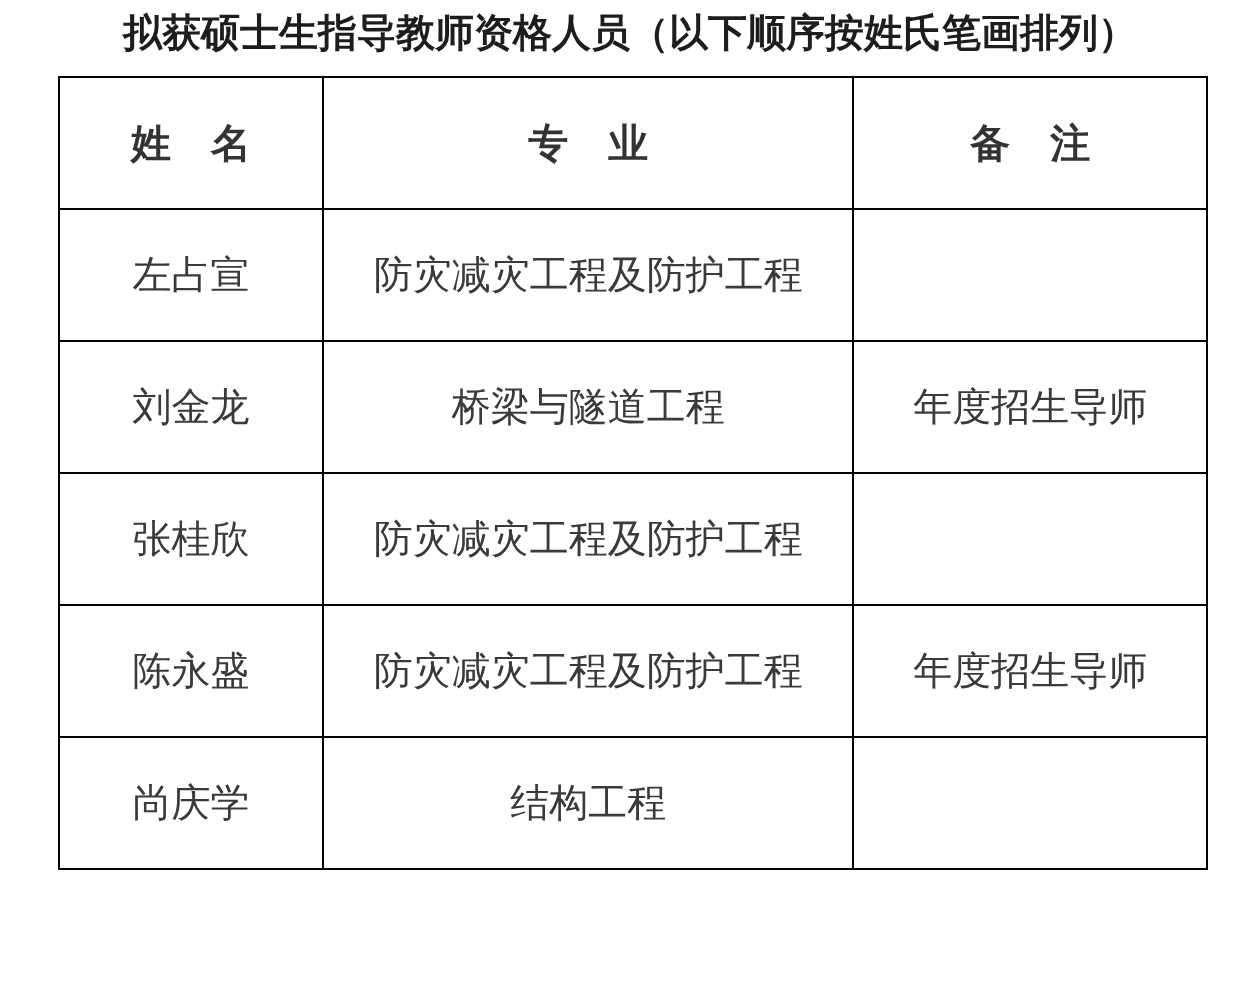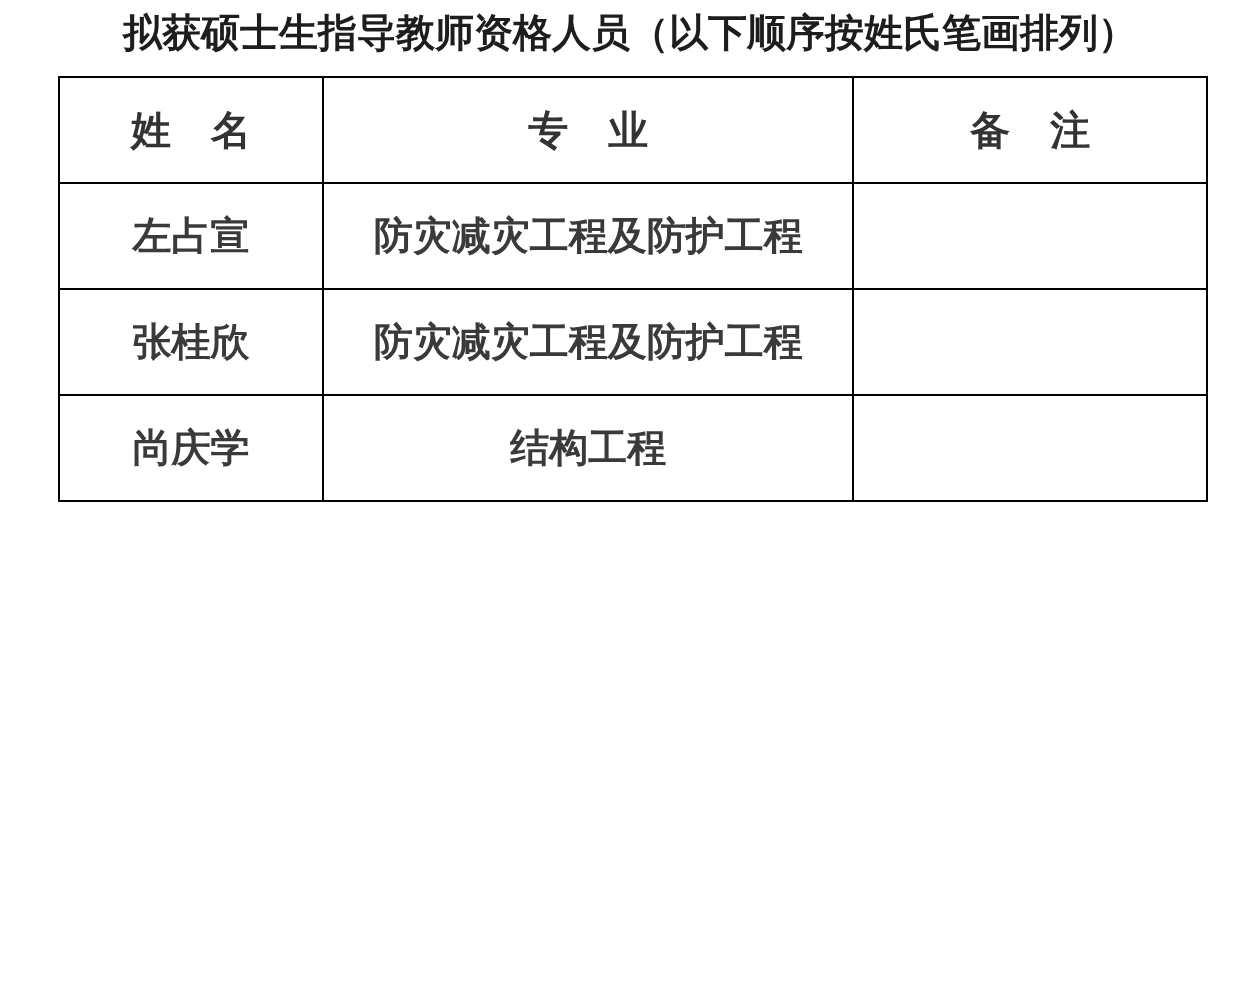--- a/index.html
+++ b/index.html
@@ -39,35 +39,35 @@
     table-layout: fixed;
     background: #ffffff;
   }
   table.roster col.c-name  { width: 23.0%; }
   table.roster col.c-major { width: 46.2%; }
   table.roster col.c-note  { width: 30.8%; }
   table.roster th,
   table.roster td {
     border: 2px solid #000000;
     height: 98px;
-    padding: 3px;
+    padding: 16px;
     text-align: center;
     vertical-align: middle;
     overflow: hidden;
     white-space: nowrap;
   }
   table.roster th {
     font-family: "Liberation Sans", sans-serif;
     font-weight: bold;
     font-size: 40px;
     color: #333333;
   }
   table.roster td {
     font-family: "Liberation Sans", sans-serif;
-    font-weight: bold;
+    font-weight: normal;
     font-size: 39px;
     color: #3a3a3a;
     text-align: center;
   }
 </style>
 </head>
 <body>
 
 <div class="page">
 
@@ -86,23 +86,33 @@
         <th>备　注</th>
       </tr>
     </thead>
     <tbody>
       <tr>
         <td>左占宣</td>
         <td>防灾减灾工程及防护工程</td>
         <td></td>
       </tr>
       <tr>
+        <td>刘金龙</td>
+        <td>桥梁与隧道工程</td>
+        <td>年度招生导师</td>
+      </tr>
+      <tr>
         <td>张桂欣</td>
         <td>防灾减灾工程及防护工程</td>
         <td></td>
+      </tr>
+      <tr>
+        <td>陈永盛</td>
+        <td>防灾减灾工程及防护工程</td>
+        <td>年度招生导师</td>
       </tr>
       <tr>
         <td>尚庆学</td>
         <td>结构工程</td>
         <td></td>
       </tr>
     </tbody>
   </table>
 
 </div>

